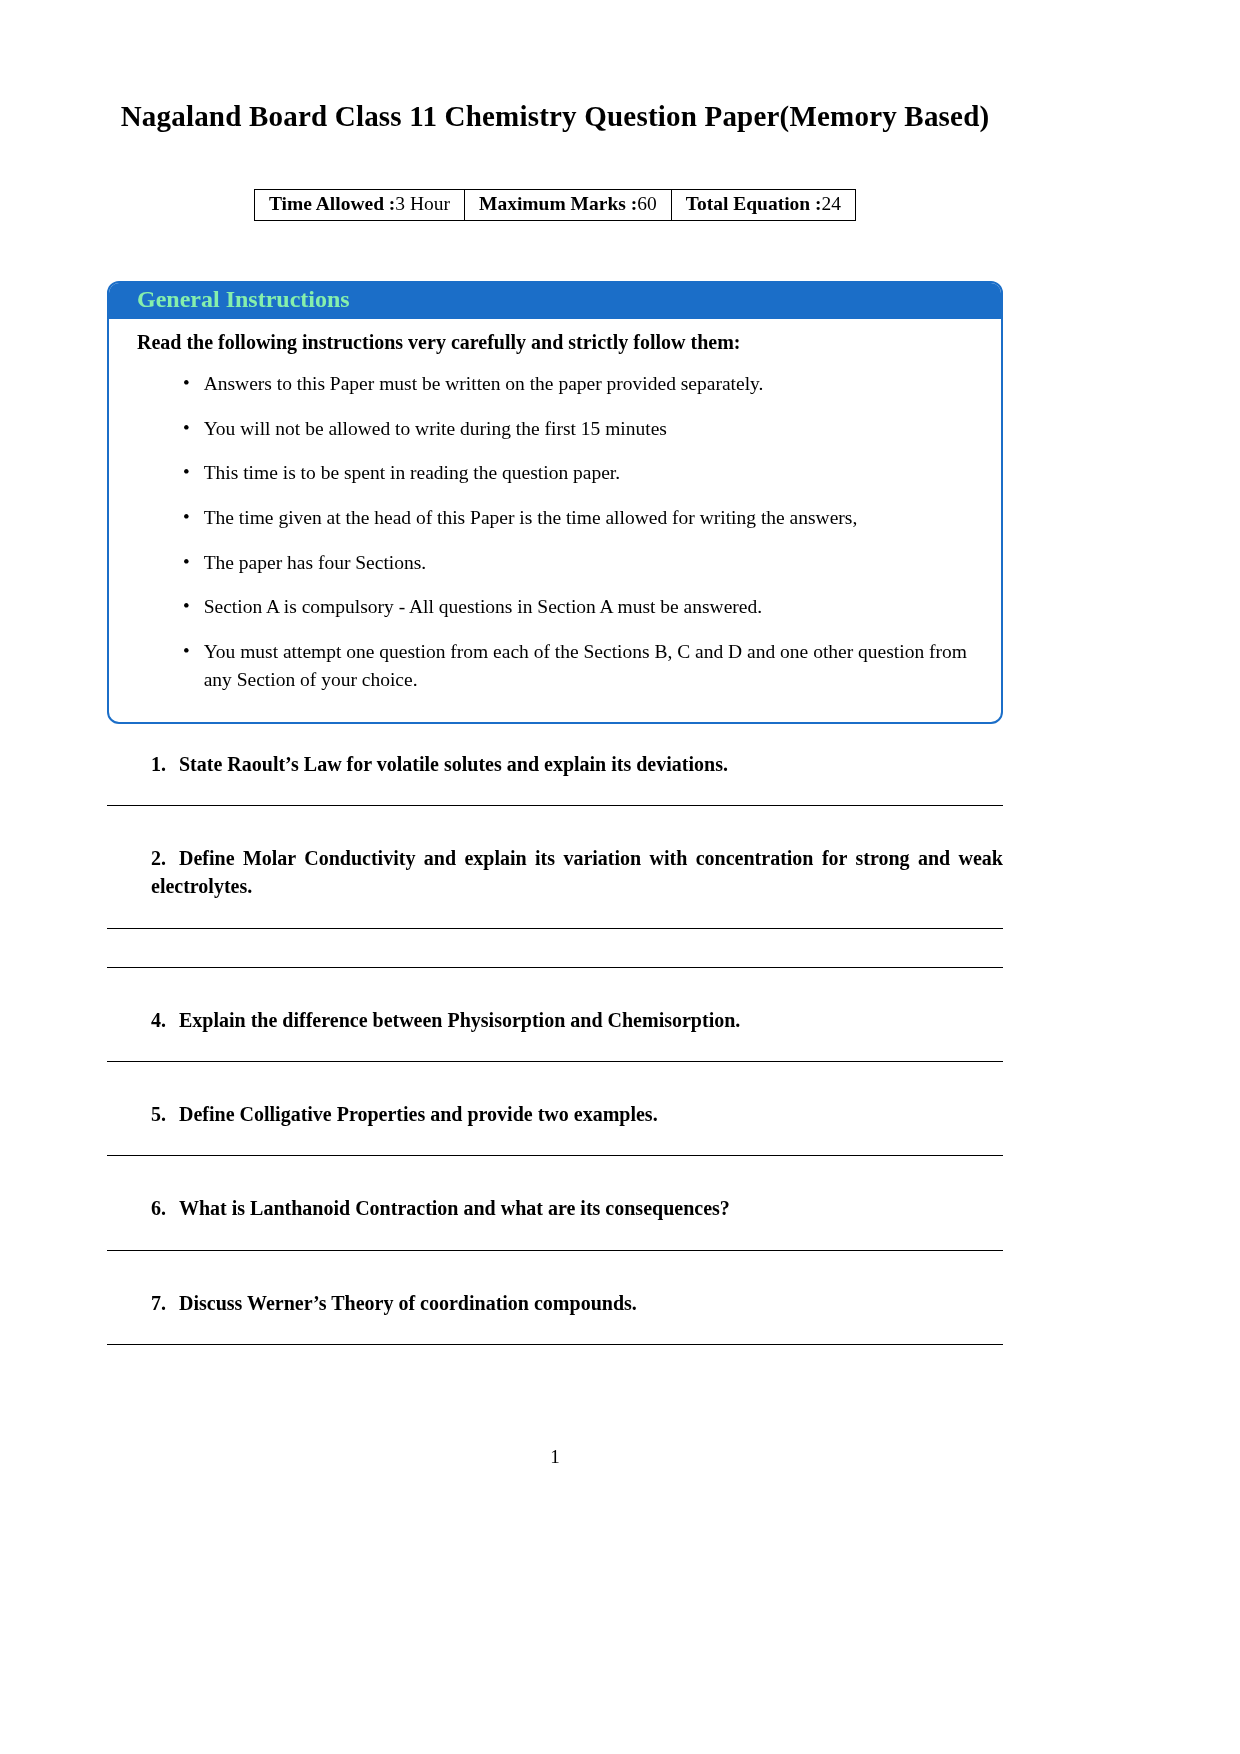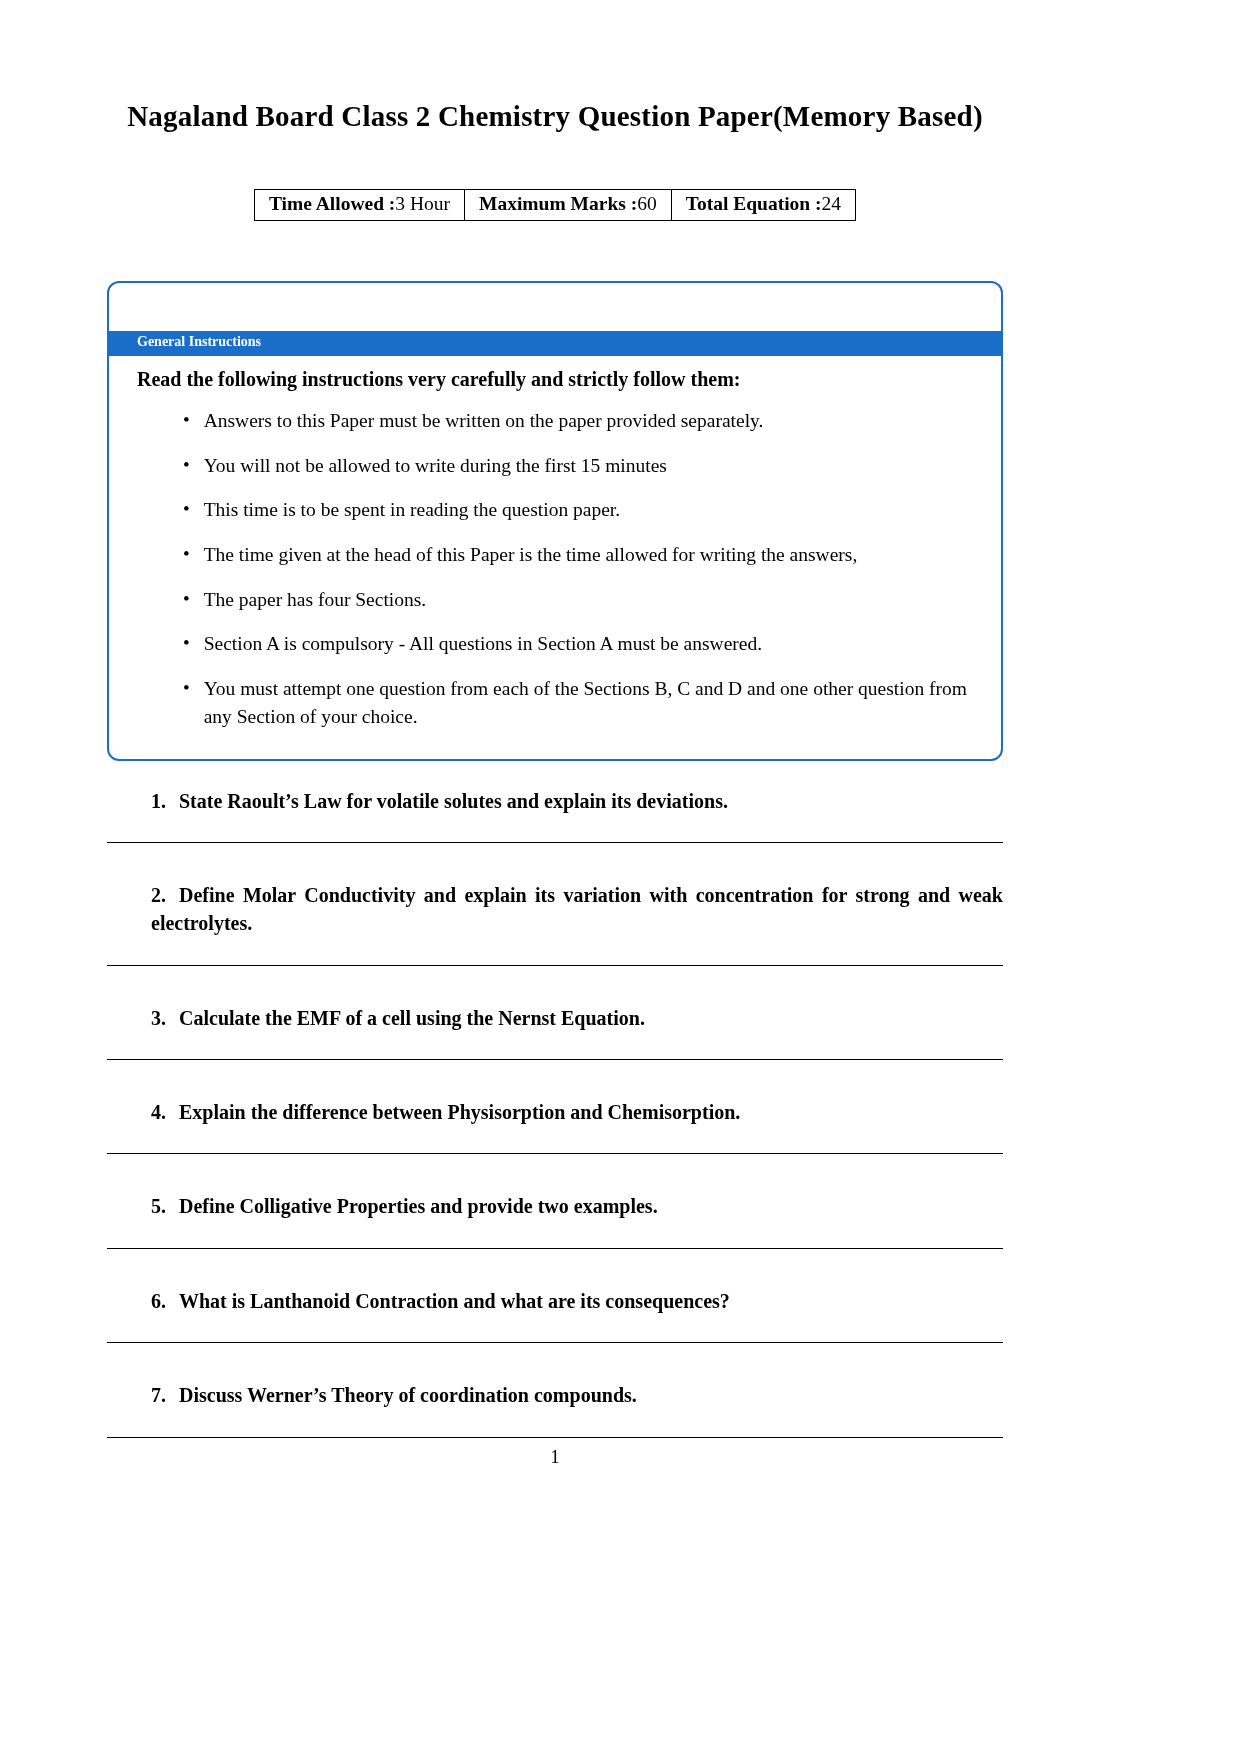--- a/index.html
+++ b/index.html
@@ -44,25 +44,24 @@
 
   .instructions-box {
     margin-top: 60px;
     border: 2px solid var(--accent);
     border-radius: 12px;
     overflow: hidden;
     background: #fff;
   }
   .instructions-header {
     background: var(--accent);
-    color: #ffffff;
-    font-weight: bold;
-    font-size: 14px;
+    color: #86efac;
+    font-weight: bold;
+    font-size: 24px;
     padding: 3px 28px 6px 28px;
-    margin-top: 48px;
   }
   .instructions-body {
     padding: 12px 20px 24px 28px;
   }
   .instructions-intro {
     font-weight: bold;
     font-size: 20px;
     margin-bottom: 16px;
   }
   .bullet-list { }
@@ -108,21 +107,21 @@
     text-align: center;
     font-size: 19px;
   }
 </style>
 </head>
 <body>
 
 <div class="page">
   <div class="content">
 
-    <h1 class="doc-title">Nagaland Board Class 2 Chemistry Question Paper(Memory Based)</h1>
+    <h1 class="doc-title">Nagaland Board Class 11 Chemistry Question Paper(Memory Based)</h1>
 
     <table class="info-table">
       <tbody>
         <tr>
           <td><span class="info-label">Time Allowed :</span><span class="info-value">3 Hour</span></td>
           <td><span class="info-label">Maximum Marks :</span><span class="info-value">60</span></td>
           <td><span class="info-label">Total Equation :</span><span class="info-value">24</span></td>
         </tr>
       </tbody>
     </table>
@@ -168,21 +167,20 @@
       <div class="question-text"><span class="q-num">1.</span><span>State Raoult’s Law for volatile solutes and explain its deviations.</span></div>
       <div class="answer-rule"></div>
     </div>
 
     <div class="question-block">
       <div class="question-text"><span class="q-num">2.</span><span>Define Molar Conductivity and explain its variation with concentration for strong and weak electrolytes.</span></div>
       <div class="answer-rule"></div>
     </div>
 
     <div class="question-block">
-      <div class="question-text"><span class="q-num">3.</span><span>Calculate the EMF of a cell using the Nernst Equation.</span></div>
       <div class="answer-rule"></div>
     </div>
 
     <div class="question-block">
       <div class="question-text"><span class="q-num">4.</span><span>Explain the difference between Physisorption and Chemisorption.</span></div>
       <div class="answer-rule"></div>
     </div>
 
     <div class="question-block">
       <div class="question-text"><span class="q-num">5.</span><span>Define Colligative Properties and provide two examples.</span></div>

